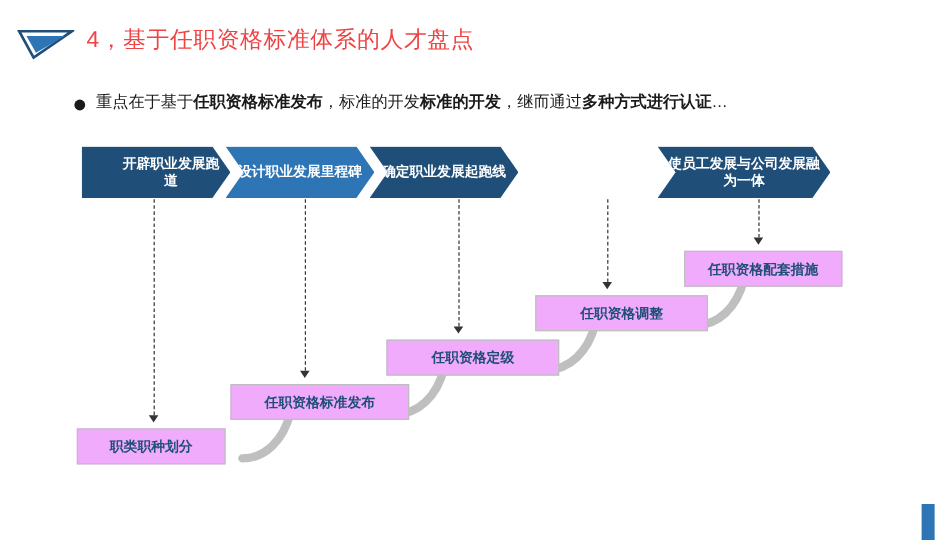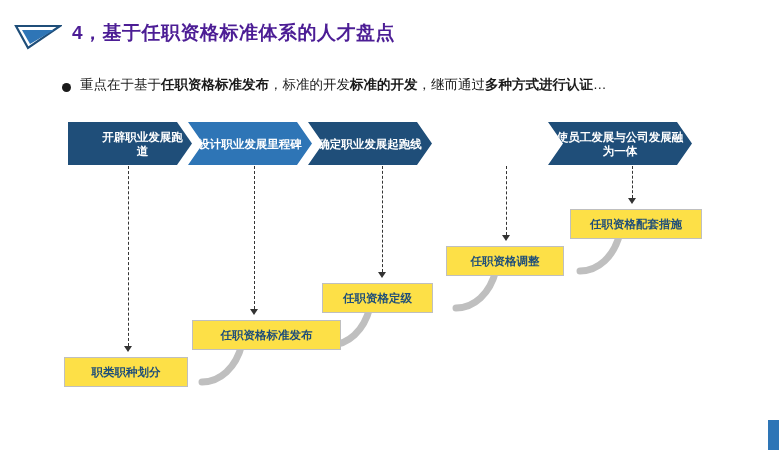--- a/index.html
+++ b/index.html
@@ -27,22 +27,22 @@
     left: 14px;
     top: 22px;
     width: 48px;
     height: 30px;
   }
   .title-text {
     position: absolute;
     left: 72px;
     top: 20px;
     font-size: 19px;
-    font-weight: bold;
-    color: #4c1d95;
+    font-weight: normal;
+    color: #ef4444;
     letter-spacing: 0.5px;
     white-space: nowrap;
   }
 
   
   .bullet-dot {
     position: absolute;
     left: 62px;
     top: 83px;
     width: 9px;
@@ -85,21 +85,21 @@
     padding-left: 25px;
   }
   .chev-light {
     background: #2E75B6;
     clip-path: polygon(0 0, calc(100% - 15px) 0, 100% 50%, calc(100% - 15px) 100%, 0 100%, 15px 50%);
   }
 
   
   .stepbox {
     position: absolute;
-    background: #fde047;
+    background: #f0abfc;
     border: 1px solid #BFBFBF;
     color: #1F4E79;
     font-size: 11.5px;
     font-weight: bold;
     display: flex;
     align-items: center;
     justify-content: center;
     text-align: center;
     height: 30px;
     box-sizing: border-box;
@@ -196,24 +196,24 @@
     <path d="M12,62 C30,62 46,48 52,24" stroke="#BFBFBF" stroke-width="7" fill="none" stroke-linecap="round"></path>
     <polygon points="44,24 62,22 53,6" fill="#BFBFBF"></polygon>
   </svg>
 
   <div class="stepbox" style="left:64px; top:357px; width:124px;">
     <span>职类职种划分</span>
   </div>
   <div class="stepbox" style="left:192px; top:320px; width:149px;">
     <span>任职资格标准发布</span>
   </div>
-  <div class="stepbox" style="left:322px; top:283px; width:111px;">
+  <div class="stepbox" style="left:322px; top:283px; width:144px;">
     <span>任职资格定级</span>
   </div>
-  <div class="stepbox" style="left:446px; top:246px; width:118px;align-items:center;">
+  <div class="stepbox" style="left:446px; top:246px; width:144px;align-items:center;">
     <span>任职资格调整</span>
   </div>
   <div class="stepbox" style="left:570px; top:209px; width:132px;">
     <span>任职资格配套措施</span>
   </div>
 
   <div class="accent"></div>
 </div>
 
 </body></html>

